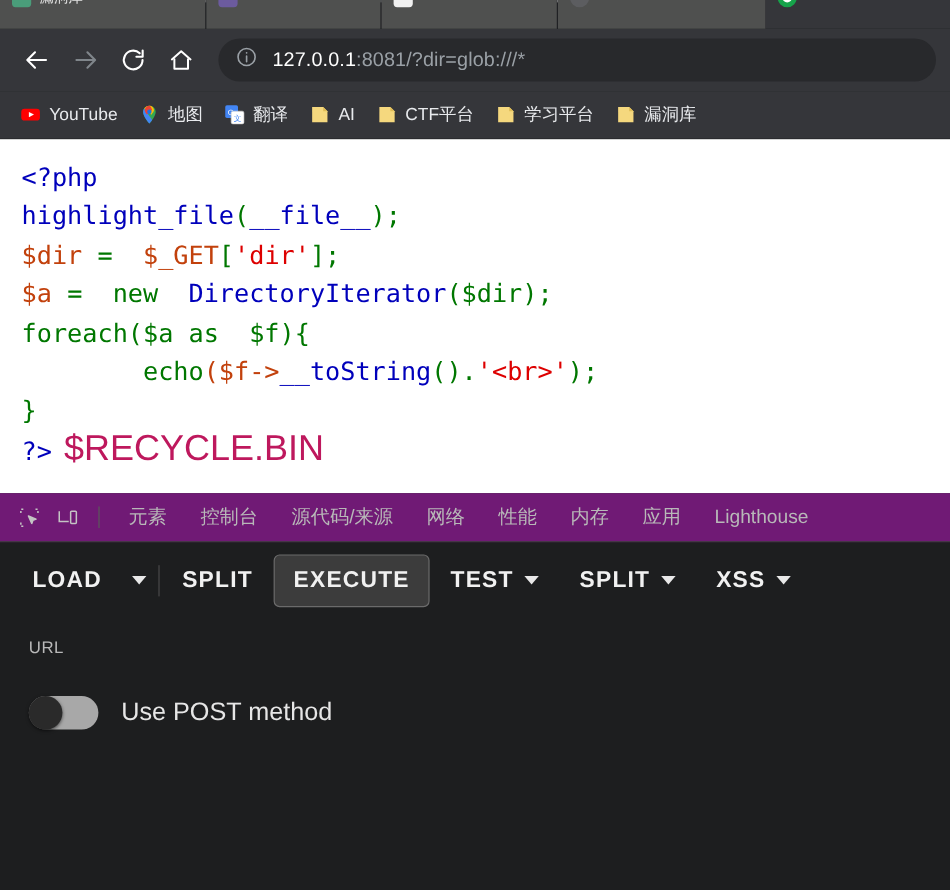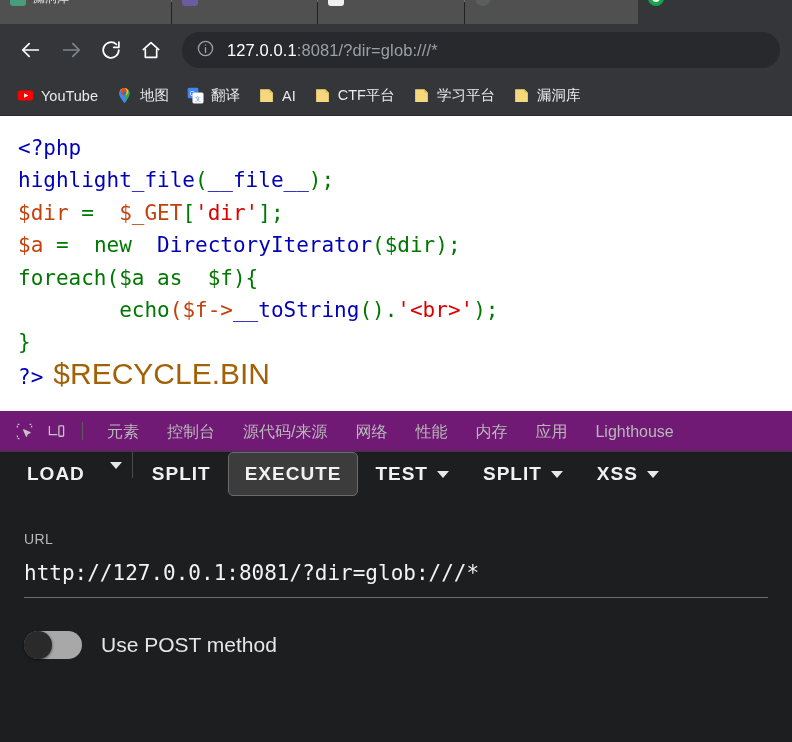--- a/index.html
+++ b/index.html
@@ -131,21 +131,21 @@
     color: #000000;
   }
   .c-tag  { color: #0000BB; }
   .c-fun  { color: #0000BB; }
   .c-kw   { color: #007700; }
   .c-str  { color: #DD0000; }
   .c-def  { color: #c2410c; }
   .out {
     font-family: "Liberation Sans", sans-serif;
     font-size: 30px;
-    color: #a16207;
+    color: #be185d;
     line-height: 1;
   }
   .lastline { display: flex; align-items: baseline; gap: 10px; }
 
   
   .dt-tabbar {
     height: 41px;
     background: #701a75;
     display: flex; align-items: center;
     padding-left: 8px;
@@ -172,21 +172,21 @@
     line-height: 41px;
   }
 
   
   .hackbar {
     background: #1d1e1f;
     height: 100%;
   }
   .hb-toolbar {
     height: 63px;
-    display: flex; align-items: flex-start;
+    display: flex; align-items: center;
     padding: 0 10px;
     gap: 0;
   }
   .hb-btn {
     font-size: 19px;
     font-weight: bold;
     color: #f1f1f1;
     letter-spacing: 1px;
     padding: 10px 16px;
     border-radius: 5px;
@@ -456,21 +456,20 @@
       <span>SPLIT</span>
       <span class="caret"></span>
     </div>
     <div class="hb-btn">
       <span>XSS</span>
       <span class="caret"></span>
     </div>
   </div>
   <div class="hb-body">
     <div class="field-label">URL</div>
-    <div class="field-value">http://127.0.0.1:8081/?dir=glob:///*</div>
     <div class="toggle-row">
       <div class="switch">
         <div class="knob"></div>
       </div>
       <div class="toggle-label">Use POST method</div>
     </div>
   </div>
 </div>
 
 </body></html>

